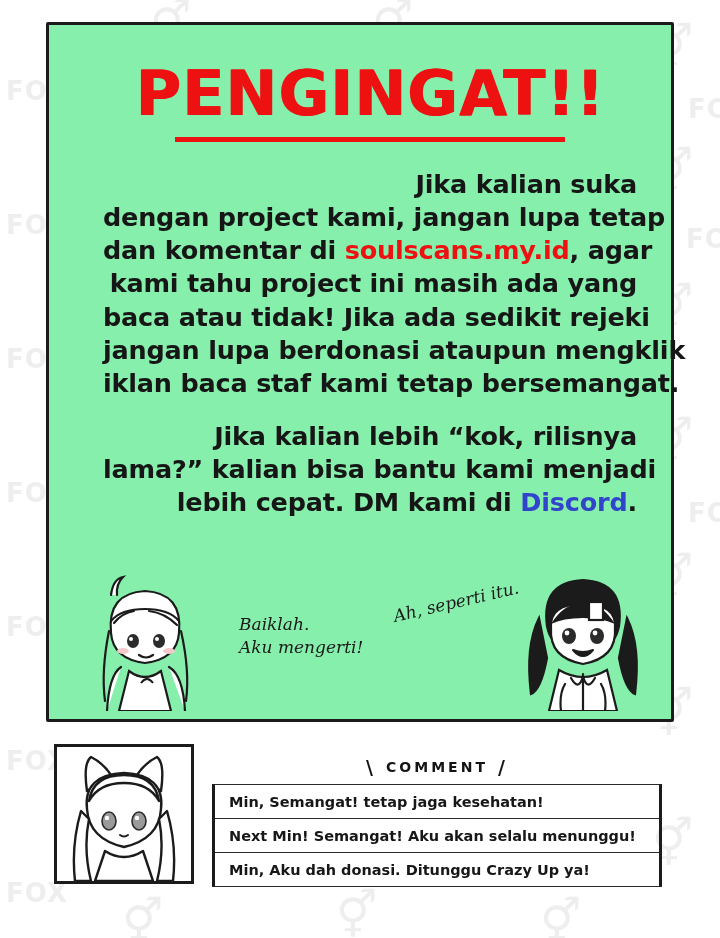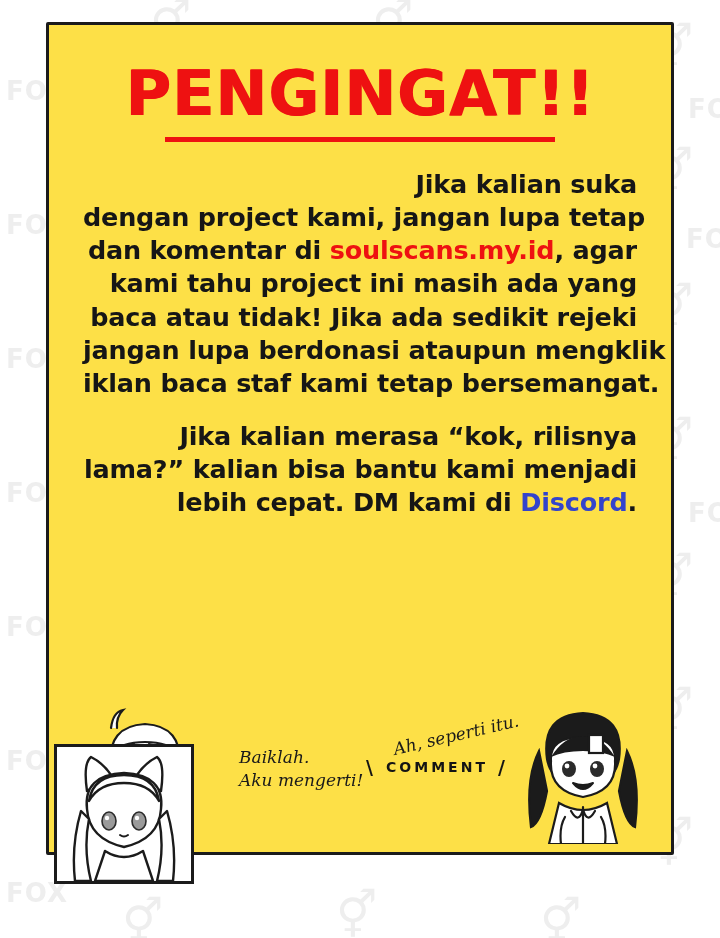--- a/index.html
+++ b/index.html
@@ -41,25 +41,26 @@
   
   .page {
     position: absolute;
     inset: 0;
   }
   .panel {
     position: absolute;
     left: 46px;
     top: 22px;
     width: 628px;
-    height: 833px;
-    background: #fde047;
+    height: 700px;
+    background: #86efac;
     border: 3px solid #1b1b1b;
     border-radius: 2px;
     box-sizing: border-box;
+    padding-left: 20px;
   }
 
   .title {
     text-align: center;
     color: #ee1111;
     font-family: "DejaVu Sans", sans-serif;
     font-weight: 700;
     font-size: 62px;
     letter-spacing: 1px;
     margin-top: 38px;
@@ -225,21 +226,21 @@
       <span class="line">Jika kalian suka</span>
       <span class="line">dengan project kami, jangan lupa tetap</span>
       <span class="line"><span>dan komentar di </span><span class="site">soulscans.my.id</span><span>, agar</span></span>
       <span class="line">kami tahu project ini masih ada yang</span>
       <span class="line">baca atau tidak! Jika ada sedikit rejeki</span>
       <span class="line">jangan lupa berdonasi ataupun mengklik</span>
       <span class="line">iklan baca staf kami tetap bersemangat.</span>
 
       <span class="spacer-line"></span>
 
-      <span class="line">Jika kalian merasa “kok, rilisnya</span>
+      <span class="line">Jika kalian lebih “kok, rilisnya</span>
       <span class="line">lama?” kalian bisa bantu kami menjadi</span>
       <span class="line"><span>lebih cepat. DM kami di </span><span class="discord">Discord</span><span>.</span></span>
     </div>
 
     <div class="chars">
 
       <div class="char-left">
         <svg viewBox="0 0 130 140" width="130" height="140" aria-hidden="true">
           <g fill="none" stroke="#1b1b1b" stroke-width="2.2" stroke-linecap="round">
             <path d="M30 24 q2 -16 12 -18 q-7 7 -6 18" fill="#fff"></path>
@@ -312,16 +313,21 @@
         <path d="M63 88 q4 3 8 0" fill="none" stroke="#1b1b1b" stroke-width="2" stroke-linecap="round"></path>
       </svg>
     </div>
 
     <div class="comment-box">
       <div class="comment-head">
         <span class="slash">\</span>
         <span>COMMENT</span>
         <span class="slash">/</span>
       </div>
+      <div class="comment-list comment-list-top comment-list-bottom">
+        <div class="comment-item">Min, Semangat! tetap jaga kesehatan!</div>
+        <div class="comment-item">Next Min! Semangat! Aku akan selalu menunggu!</div>
+        <div class="comment-item">Min, Aku dah donasi. Ditunggu Crazy Up ya!</div>
+      </div>
     </div>
   </div>
 
 </div>
 
 </body></html>

